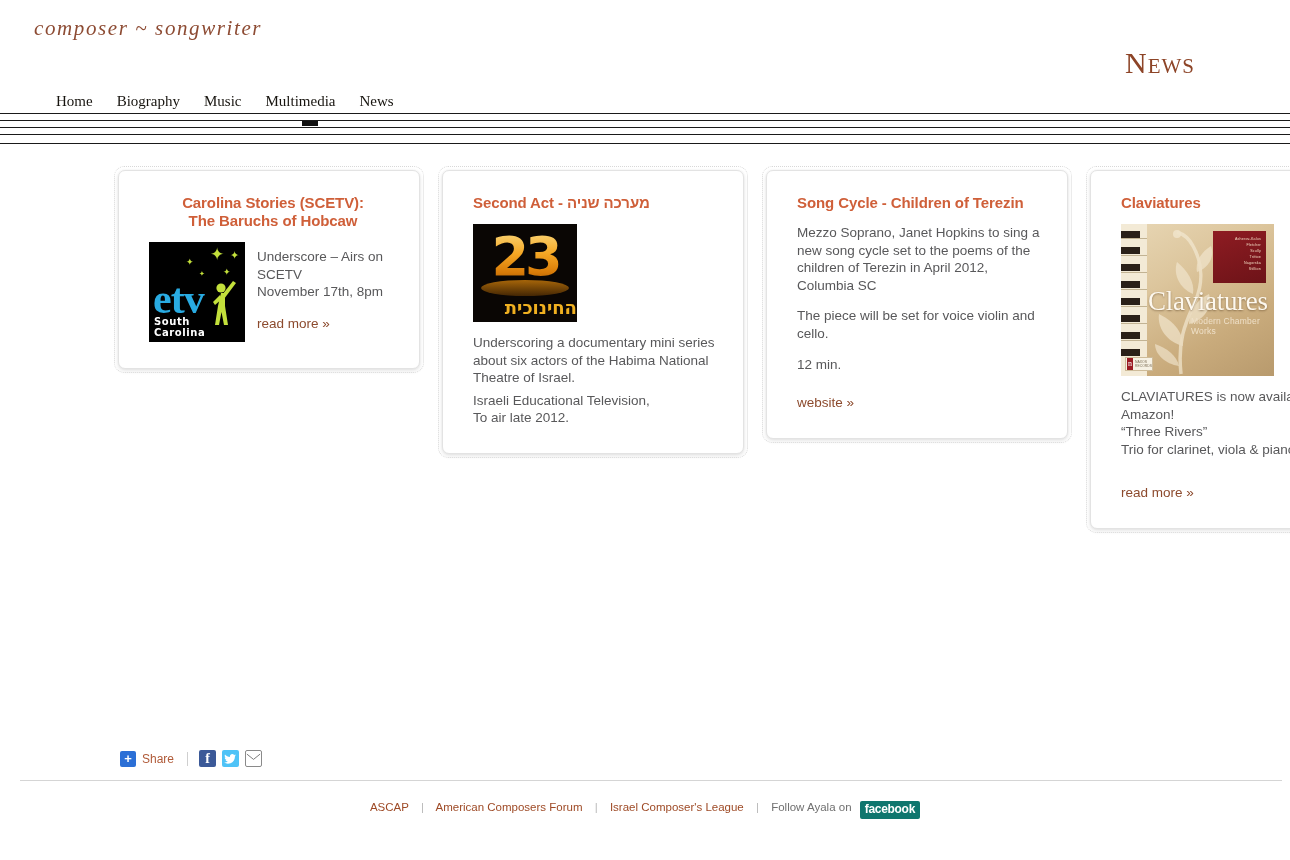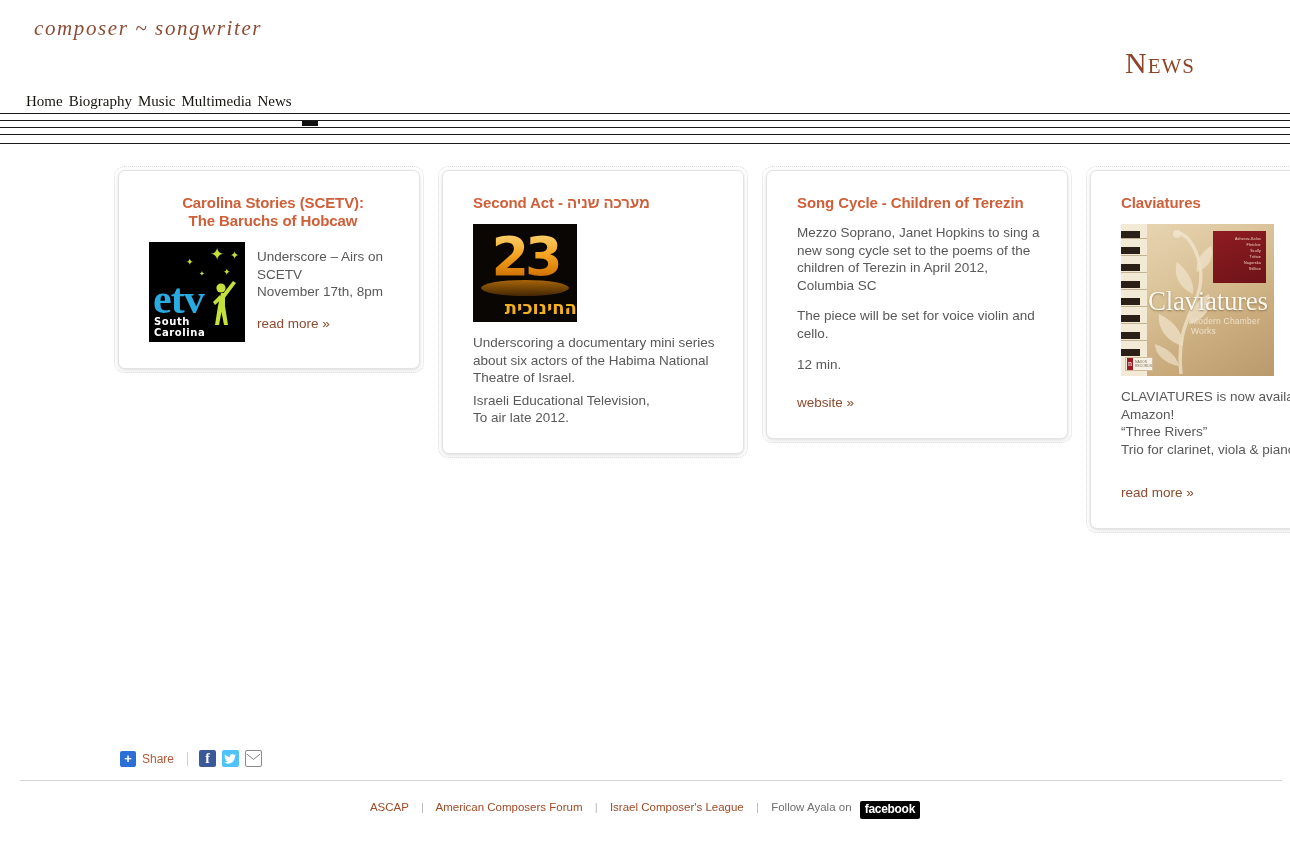--- a/index.html
+++ b/index.html
@@ -42,25 +42,25 @@
     font-size: 30px;
     line-height: 32px;
     color: #8d4427;
     font-variant: small-caps;
     letter-spacing: 1px;
   }
 
   
   .main-nav {
     position: absolute;
-    left: 26px;
+    left: 56px;
     top: 92px;
     display: flex;
     align-items: flex-start;
-    gap: 6px;
+    gap: 24px;
   }
   .nav-item {
     font-family: "Liberation Serif", serif;
     font-size: 15px;
     line-height: 18px;
     color: #17140f;
     text-decoration: none;
     cursor: pointer;
     white-space: nowrap;
   }
@@ -349,21 +349,21 @@
   .footer-line1 span { margin: 0 9px; }
   .footer-line2 { margin-top: 1px; }
   .footer-line2 a, .footer a {
     color: #9e4a26;
     text-decoration: none;
     cursor: pointer;
   }
   .footer-pipe { color: #b9b9b9; margin: 0 9px; }
   .fb-badge {
     display: inline-block;
-    background: #000000;
+    background: #0f766e;
     color: #fff;
     font-weight: bold;
     font-size: 12px;
     line-height: 15px;
     padding: 1px 5px 2px;
     border-radius: 2px;
     margin-left: 5px;
     vertical-align: -2px;
     letter-spacing: -0.3px;
     cursor: pointer;

